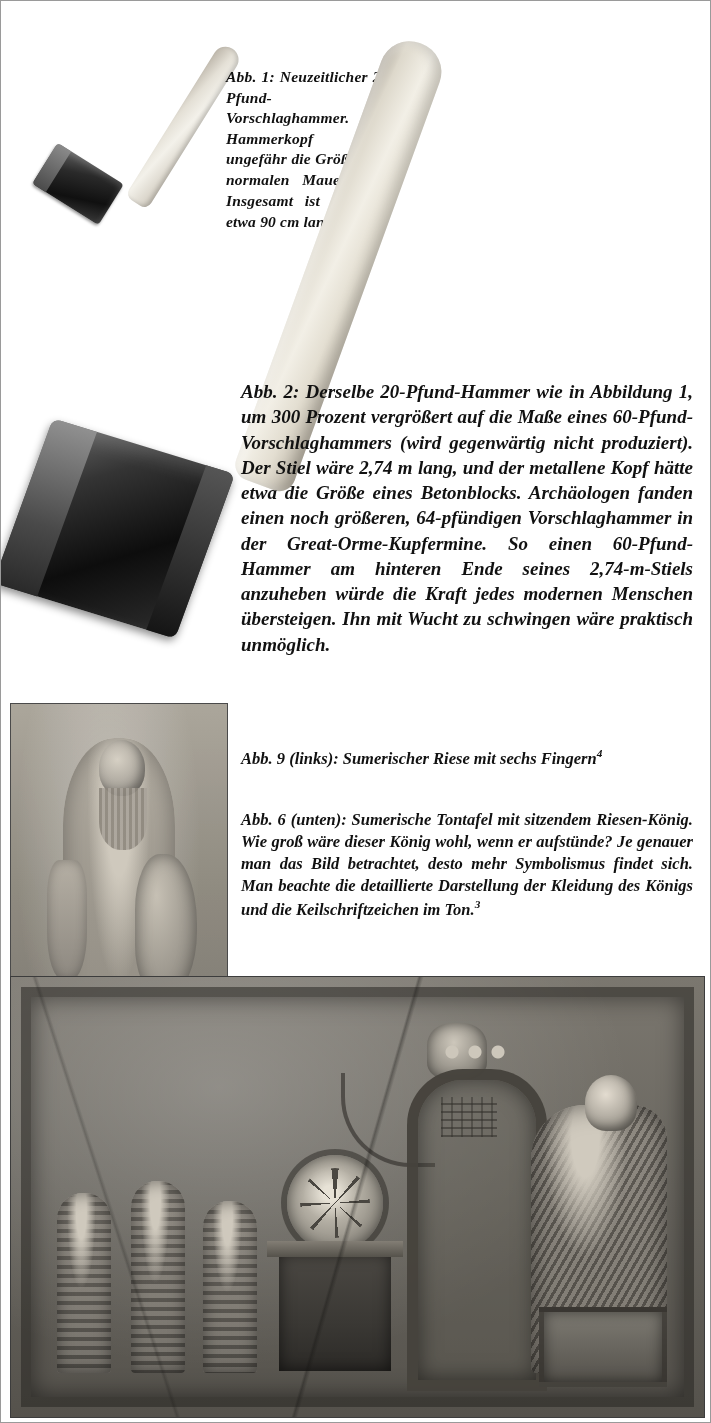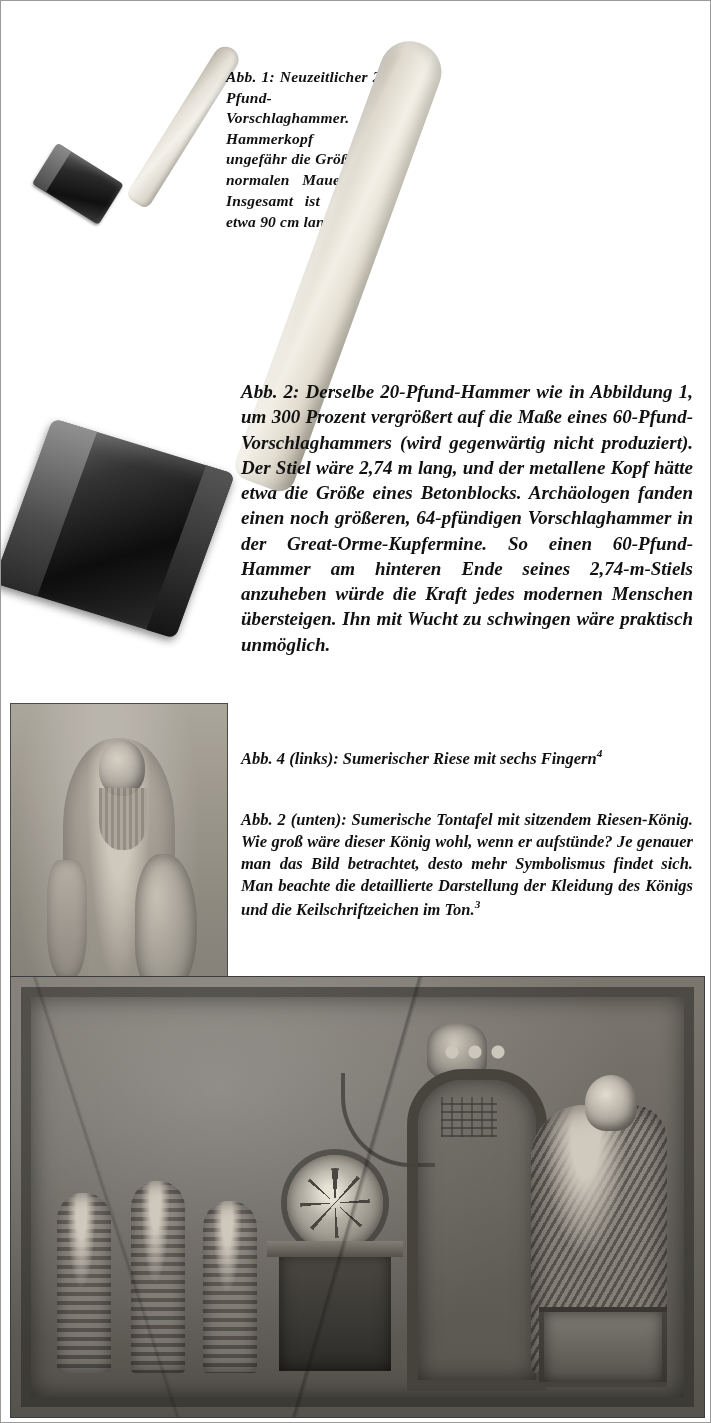--- a/index.html
+++ b/index.html
@@ -405,23 +405,23 @@
     <div class="stone"></div>
     <div class="figure-body"></div>
     <div class="head-o"></div>
     <div class="beard"></div>
     <div class="arm"></div>
     <div class="lion"></div>
     <div class="skirt"></div>
     <div class="feet"></div>
   </div>
 
-  <div class="caption cap4"><span>Abb. 4 (links): Sumerischer Riese mit sechs Fingern</span><span class="sup">4</span></div>
-
-  <div class="caption cap3"><span>Abb. 2 (unten): Sumerische Tontafel mit sitzendem Riesen-König. Wie groß wäre dieser König wohl, wenn er aufstünde? Je genauer man das Bild betrachtet, desto mehr Symbolismus findet sich. Man beachte die detaillierte Darstellung der Kleidung des Königs und die Keilschriftzeichen im Ton.</span><span class="sup">3</span></div>
+  <div class="caption cap4"><span>Abb. 9 (links): Sumerischer Riese mit sechs Fingern</span><span class="sup">4</span></div>
+
+  <div class="caption cap3"><span>Abb. 6 (unten): Sumerische Tontafel mit sitzendem Riesen-König. Wie groß wäre dieser König wohl, wenn er aufstünde? Je genauer man das Bild betrachtet, desto mehr Symbolismus findet sich. Man beachte die detaillierte Darstellung der Kleidung des Königs und die Keilschriftzeichen im Ton.</span><span class="sup">3</span></div>
 
   <div class="fig3">
     <div class="clay"></div>
     <div class="border-frame"></div>
     <div class="rope"></div>
     <div class="small-attendant"></div>
     <div class="shamash-disc">
       <div class="star"></div>
     </div>
     <div class="altar"></div>

